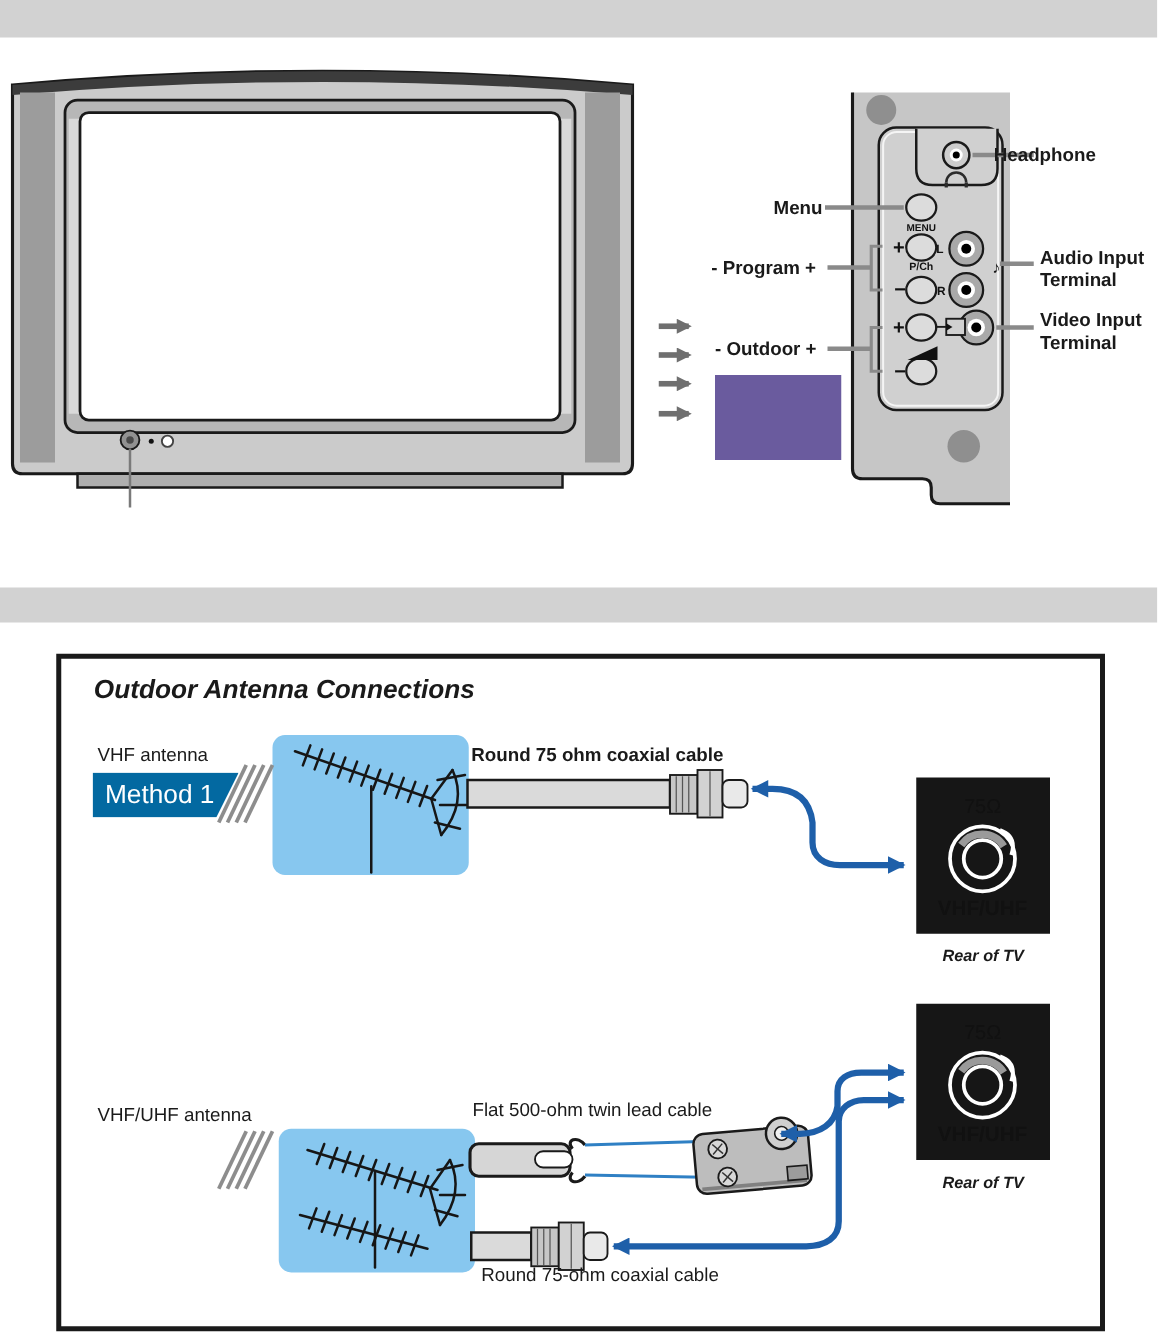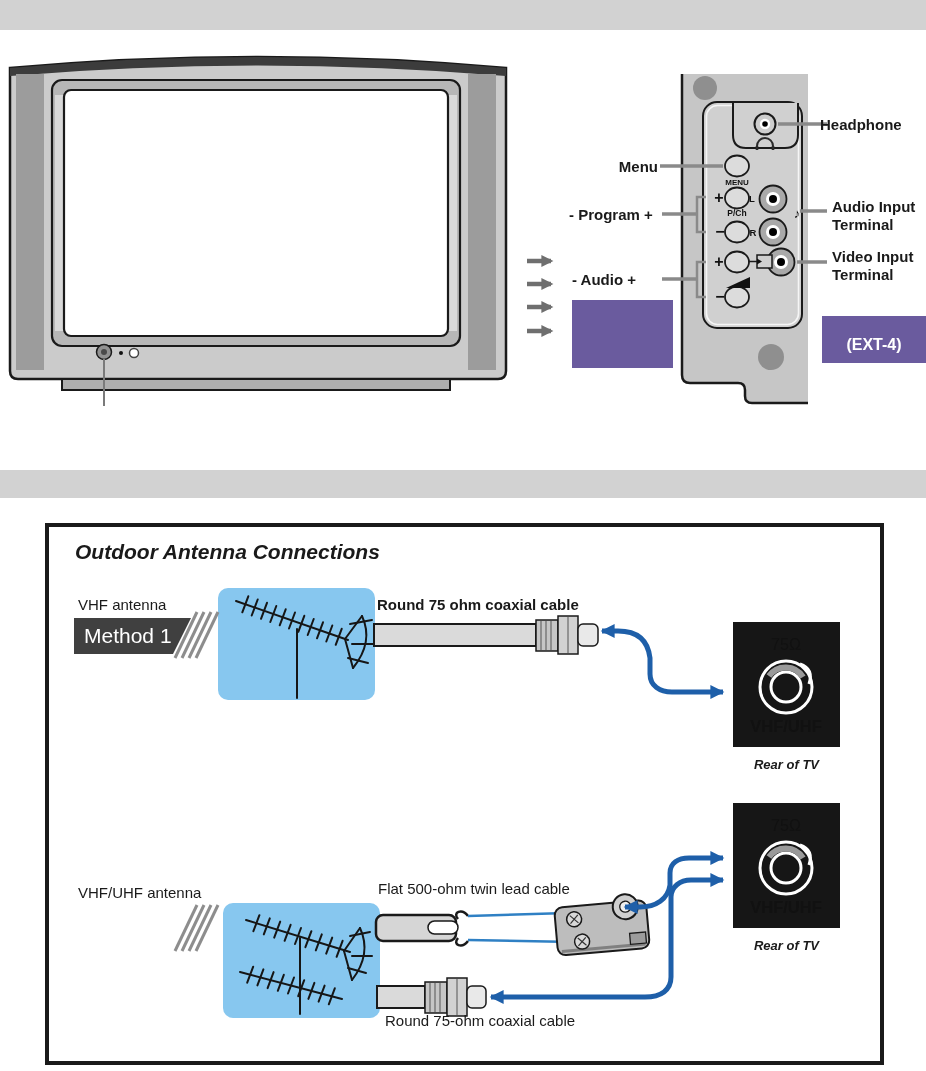--- a/index.html
+++ b/index.html
@@ -10,21 +10,21 @@
   #bar-second{top:470px;height:28px;}
   svg{position:absolute;left:0;top:0;}
   .lbl{position:absolute;font-size:15px;line-height:18px;white-space:pre;}
   .b{font-weight:bold;}
   .title{position:absolute;left:75px;top:540px;font-size:21px;font-weight:bold;font-style:italic;}
   .purple{position:absolute;background:#6a5b9e;}
   #purple-left{left:572px;top:300px;width:101px;height:68px;}
   #purple-right{left:822px;top:316px;width:104px;height:47px;display:flex;align-items:center;justify-content:center;padding-top:10px;box-sizing:border-box;}
   #purple-right span{color:#fff;font-weight:bold;font-size:16px;}
   #outer-box{position:absolute;left:45px;top:523px;width:839px;height:542px;border:4px solid #1a1a1a;box-sizing:border-box;}
-  .badge{position:absolute;width:117px;height:36px;background:#404040;
+  .badge{position:absolute;width:117px;height:36px;background:#0369a1;
          clip-path:polygon(0 0,100% 0,calc(100% - 18px) 100%,0 100%);}
   .badge span{display:block;color:#fff;font-size:21px;line-height:36px;padding-left:10px;}
   #badge-1{left:74px;top:618px;}
   #badge-2{left:74px;top:911px;height:37px;}
   .rear{position:absolute;width:107px;text-align:center;font-size:13px;font-weight:bold;font-style:italic;}
   svg text{font-family:"Liberation Sans",sans-serif;fill:#111;}
 </style>
 </head>
 <body>
 
@@ -268,28 +268,25 @@
       </g>
       <path d="M 625,907 L 640,907 C 656,907 668,899 670,885 L 670,873 C 670,863 678,858 689,858 L 723,858" fill="none" stroke="#1e5fa9" stroke-width="5" marker-start="url(#ah)" marker-end="url(#ah)"></path>
       <path d="M 491,997 L 645,997 C 661,997 671,990 671,977 L 671,897 C 671,887 680,880 691,880 L 723,880" fill="none" stroke="#1e5fa9" stroke-width="5" marker-start="url(#ah)" marker-end="url(#ah)"></path>
       <rect x="733" y="803" width="107" height="125" fill="#161616"></rect>
       <use href="#coaxjack" xlink:href="#coaxjack" x="786" y="868"></use>
       <text x="786" y="831" font-size="16" fill="#fff" text-anchor="middle">75Ω</text>
       <text x="786" y="913" font-size="16.5" font-weight="bold" fill="#fff" text-anchor="middle">VHF/UHF</text>
     </g>
   </svg>
 
-  <div id="purple-right" class="purple">
-    <span>(EXT-4)</span>
-  </div>
 
   <div class="lbl b" style="left:588px;top:158px;width:70px;text-align:right;">Menu</div>
   <div class="lbl b" style="left:569px;top:206px;">- Program +</div>
-  <div class="lbl b" style="left:572px;top:271px;">- Audio +</div>
-  <div class="lbl b" style="left:820px;top:116px;">Headphone</div>
+  <div class="lbl b" style="left:572px;top:271px;">- Outdoor +</div>
+  <div class="lbl b" style="left:795px;top:116px;">Headphone</div>
   <div class="lbl b" style="left:832px;top:198px;">Audio Input</div>
   <div class="lbl b" style="left:832px;top:216px;">Terminal</div>
   <div class="lbl b" style="left:832px;top:248px;">Video Input</div>
   <div class="lbl b" style="left:832px;top:266px;">Terminal</div>
 
   <div class="title">Outdoor Antenna Connections</div>
   <div class="lbl" style="left:78px;top:596px;">VHF antenna</div>
   <div id="badge-1" class="badge">
     <span>Method 1</span>
   </div>

